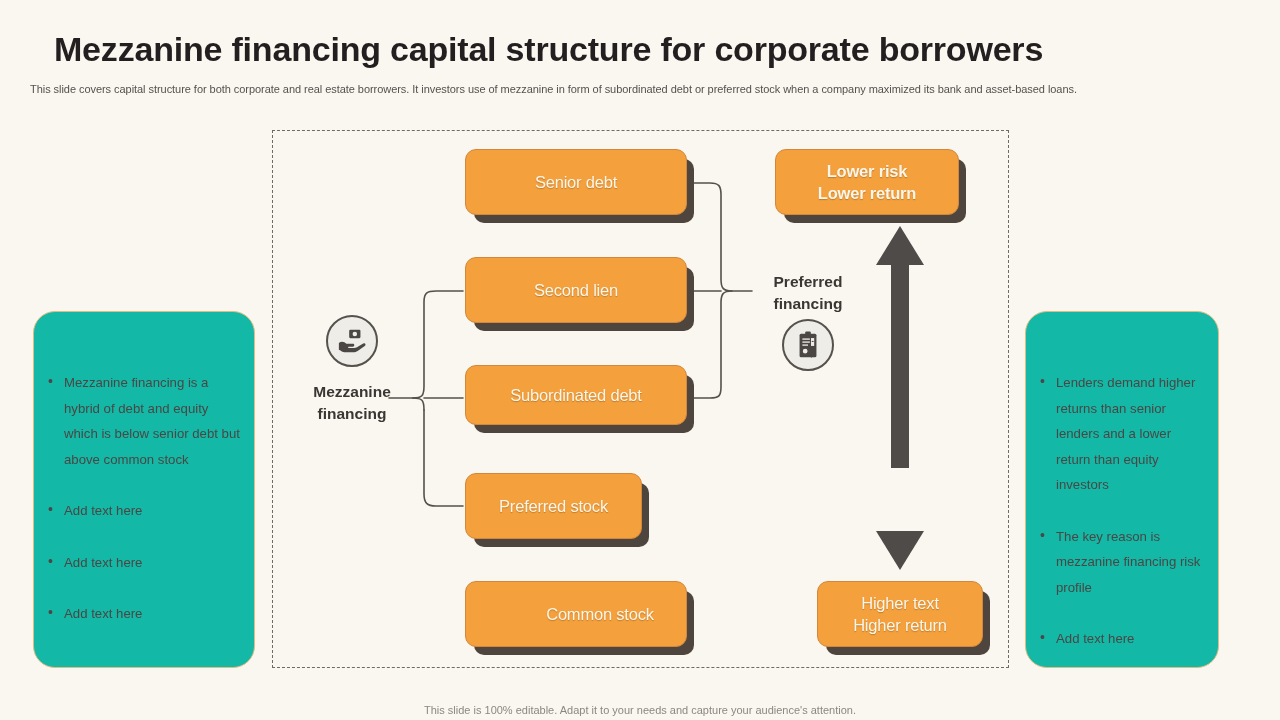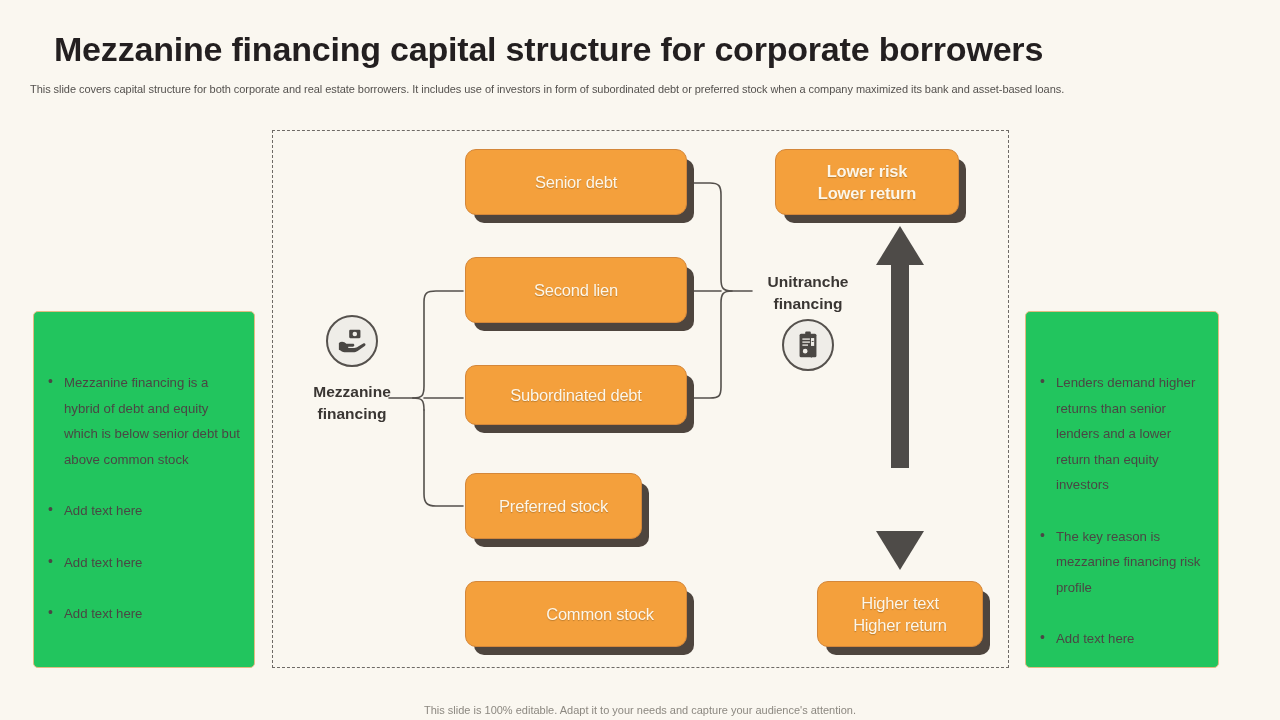--- a/index.html
+++ b/index.html
@@ -28,22 +28,22 @@
     position:absolute; left:272px; top:130px;
     width:737px; height:538px;
     border:1.4px dashed #6E6A66;
     background:transparent;
   }
 
   
   .side-panel {
     position:absolute;
     border:1.4px solid #E2BB83;
-    border-radius:5px;
-    background:#22c55e;
+    border-radius:22px;
+    background:#14b8a6;
   }
   #panel-left  { left:33px;  top:311px; width:222px; height:357px; }
   #panel-right { left:1025px; top:311px; width:194px; height:357px; }
 
   .bullet-list { list-style:none; padding:0; margin:0; }
   .bullet-item {
     position:relative;
     padding-left:20px;
     font-size:13.2px;
     line-height:25.5px;
@@ -115,21 +115,21 @@
     position:absolute; left:0; top:704px; width:1280px;
     text-align:center; font-size:11px; color:#8C8880;
   }
 </style>
 </head>
 <body>
 
 <div id="slide">
 
   <div id="title">Mezzanine financing capital structure for corporate borrowers</div>
-  <div id="subtitle">This slide covers capital structure for both corporate and real estate borrowers. It includes use of investors in form of subordinated debt or preferred stock when a company maximized its bank and asset-based loans.</div>
+  <div id="subtitle">This slide covers capital structure for both corporate and real estate borrowers. It investors use of mezzanine in form of subordinated debt or preferred stock when a company maximized its bank and asset-based loans.</div>
 
   <div id="dashed-frame"></div>
 
   <svg id="overlay" viewBox="0 0 1280 720">
 
     <g fill="none" stroke="#54504C" stroke-width="1.6" stroke-linecap="round">
       <path d="M 389 398 L 413 398"></path>
       <path d="M 413 398 C 422 398 424 396 424 386 L 424 302 C 424 293 427 291 436 291 L 463 291"></path>
       <path d="M 424 398 L 463 398"></path>
       <path d="M 424 410 L 424 494 C 424 503 427 506 436 506 L 463 506"></path>
@@ -184,21 +184,21 @@
       <circle cx="19" cy="8.5" r="2.4" fill="#EFEDE8"></circle>
       <path d="M2 18 C5 16 8 17 10 19 L17 19 C19 19 19 22 17 22 L12 22 L12 23.4 L18.5 23.4 C20 23.4 21.5 22.6 23 21.6 L28 18.6 C30 17.5 31.4 20 29.6 21.3 L22 26.6 C20.6 27.6 19 28 17.4 28 L8 28 C6 28 4.5 26.6 2 25.4 Z"></path>
     </svg>
   </div>
   <div class="node-label" id="mezz-label">
     <span>Mezzanine</span><br>
     <span>financing</span>
   </div>
 
   <div class="node-label" id="uni-label">
-    <span>Unitranche</span><br>
+    <span>Preferred</span><br>
     <span>financing</span>
   </div>
   <div class="icon-circle" id="uni-icon">
     <svg width="30" height="30" viewBox="0 0 32 32" fill="#4A4744">
       <rect x="7" y="4" width="18" height="25" rx="1.6"></rect>
       <rect x="13" y="1.6" width="6" height="4" rx="1.2"></rect>
       <g fill="#EFEDE8">
         <rect x="10" y="9" width="8" height="1.4"></rect>
         <rect x="10" y="12.2" width="8" height="1.4"></rect>
         <rect x="10" y="15.4" width="6" height="1.4"></rect>

